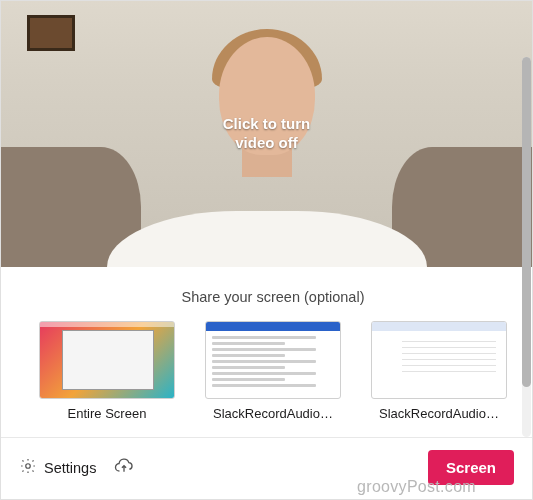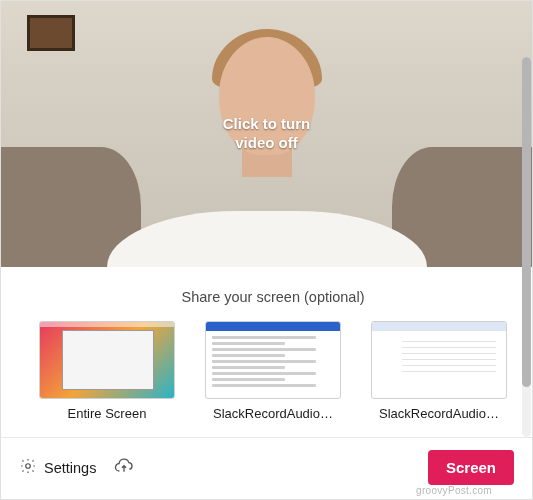--- a/index.html
+++ b/index.html
@@ -234,22 +234,22 @@
     position:absolute;
     top:0;
     width:9px;
     height:330px;
     background:#b5b5b5;
     border-radius:5px;
   }
   .watermark {
     position:absolute;
     bottom:3px;
-    right:40px;
-    font-size:10px;
+    right:56px;
+    font-size:16px;
     color:#b8b8b8;
     letter-spacing:0.3px;
     pointer-events:none;
   }
 </style>
 </head>
 <body>
 
 <div class="modal">
 

